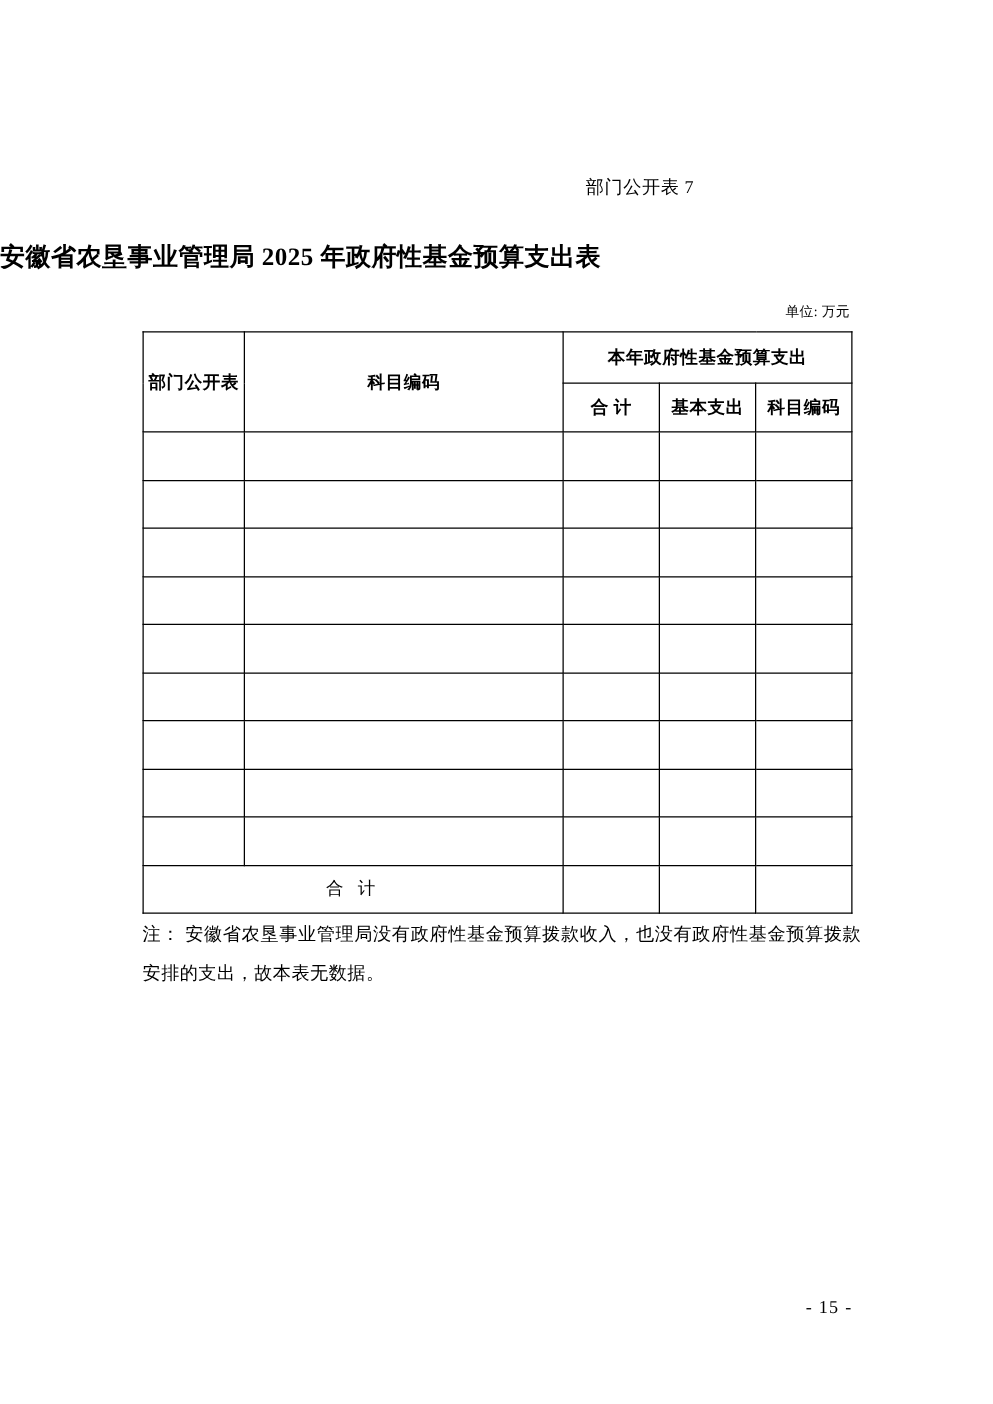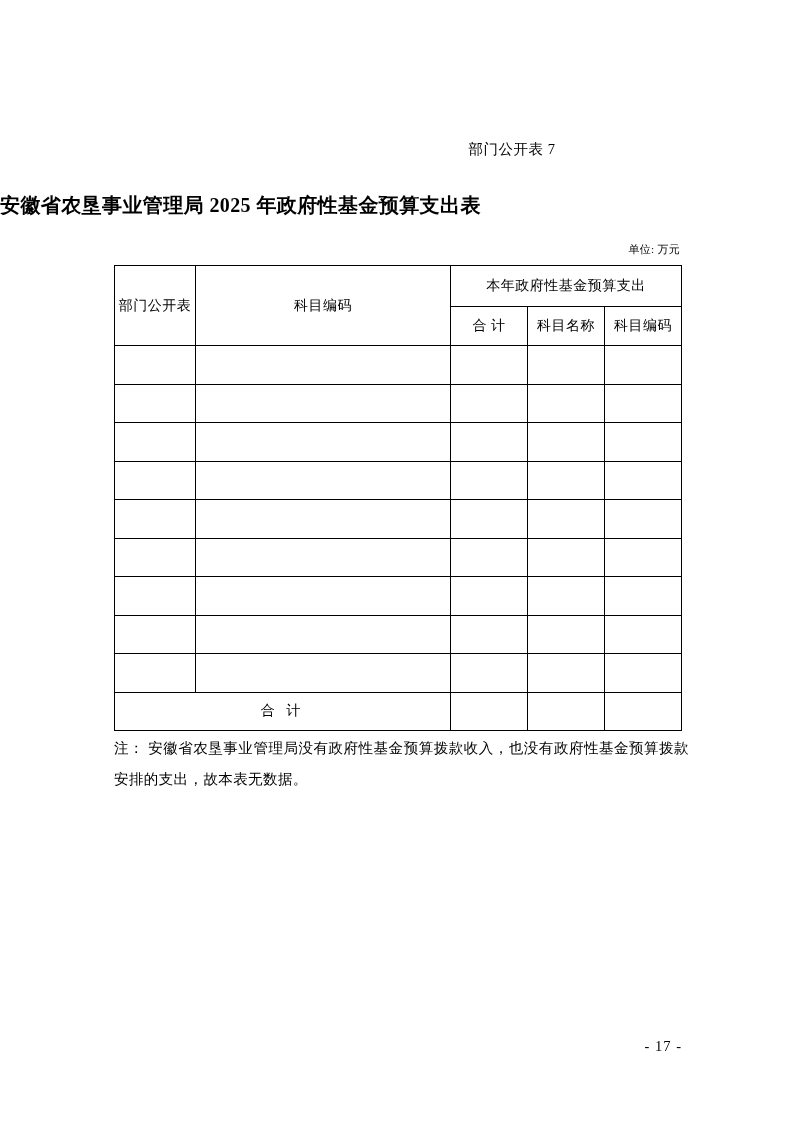--- a/index.html
+++ b/index.html
@@ -75,21 +75,21 @@
   table.budget th,
   table.budget td {
     border: 1px solid #000000;
     padding: 0;
     text-align: center;
     vertical-align: middle;
     font-size: 14px;
     font-weight: normal;
   }
   table.budget th {
-    font-weight: normal;
+    font-weight: bold;
     letter-spacing: 0.5px;
   }
   .h-code { width: 80px; height: 78px; }
   .h-name { width: 254px; }
   .h-group { height: 40px; }
   .h-sub { height: 38px; }
   .col-total { width: 78px; }
   .col-basic { width: 78px; }
   .col-proj { width: 78px; }
   tr.data-row td { height: 37.5px; }
@@ -136,21 +136,21 @@
   <div class="tbl-wrap">
     <table class="budget">
       <thead>
         <tr>
           <th class="h-code" rowspan="2">部门公开表</th>
           <th class="h-name" rowspan="2">科目编码</th>
           <th class="h-group" colspan="3">本年政府性基金预算支出</th>
         </tr>
         <tr>
           <th class="h-sub col-total">合 计</th>
-          <th class="h-sub col-basic">科目名称</th>
+          <th class="h-sub col-basic">基本支出</th>
           <th class="h-sub col-proj">科目编码</th>
         </tr>
       </thead>
       <tbody>
         <tr class="data-row">
           <td></td>
           <td></td>
           <td></td>
           <td></td>
           <td></td>
@@ -216,15 +216,15 @@
           <td></td>
           <td></td>
           <td></td>
         </tr>
       </tbody>
     </table>
   </div>
 
   <div class="note">注： 安徽省农垦事业管理局没有政府性基金预算拨款收入，也没有政府性基金预算拨款安排的支出，故本表无数据。</div>
 
-  <div class="page-no">- 17 -</div>
+  <div class="page-no">- 15 -</div>
 
 </div>
 
 </body></html>

